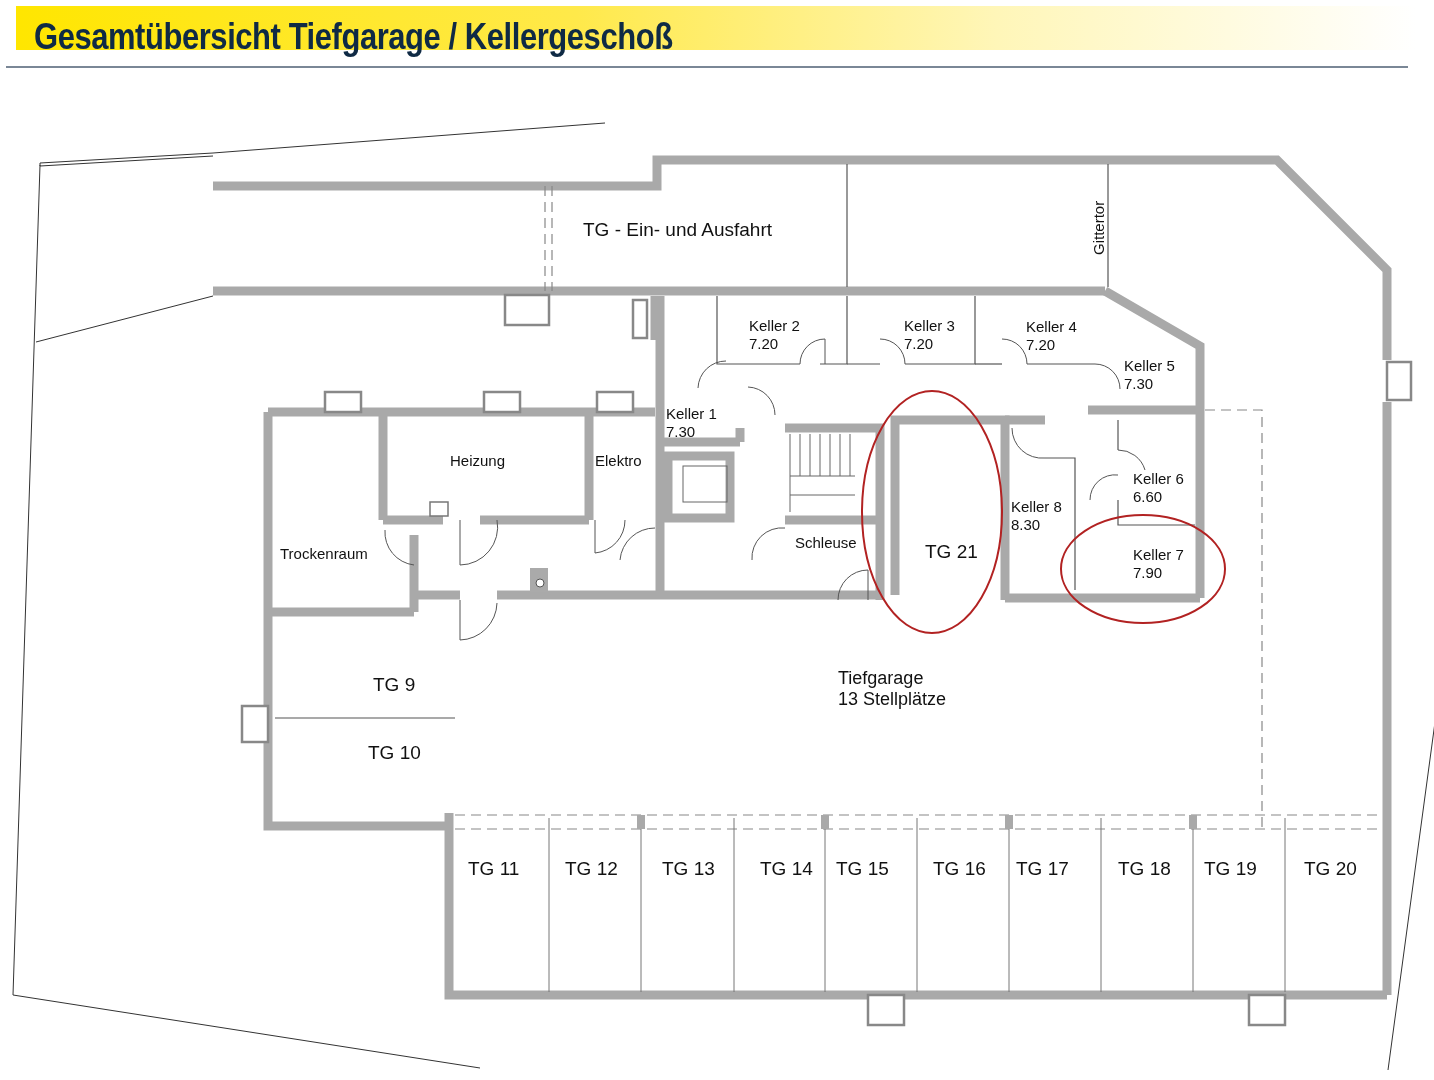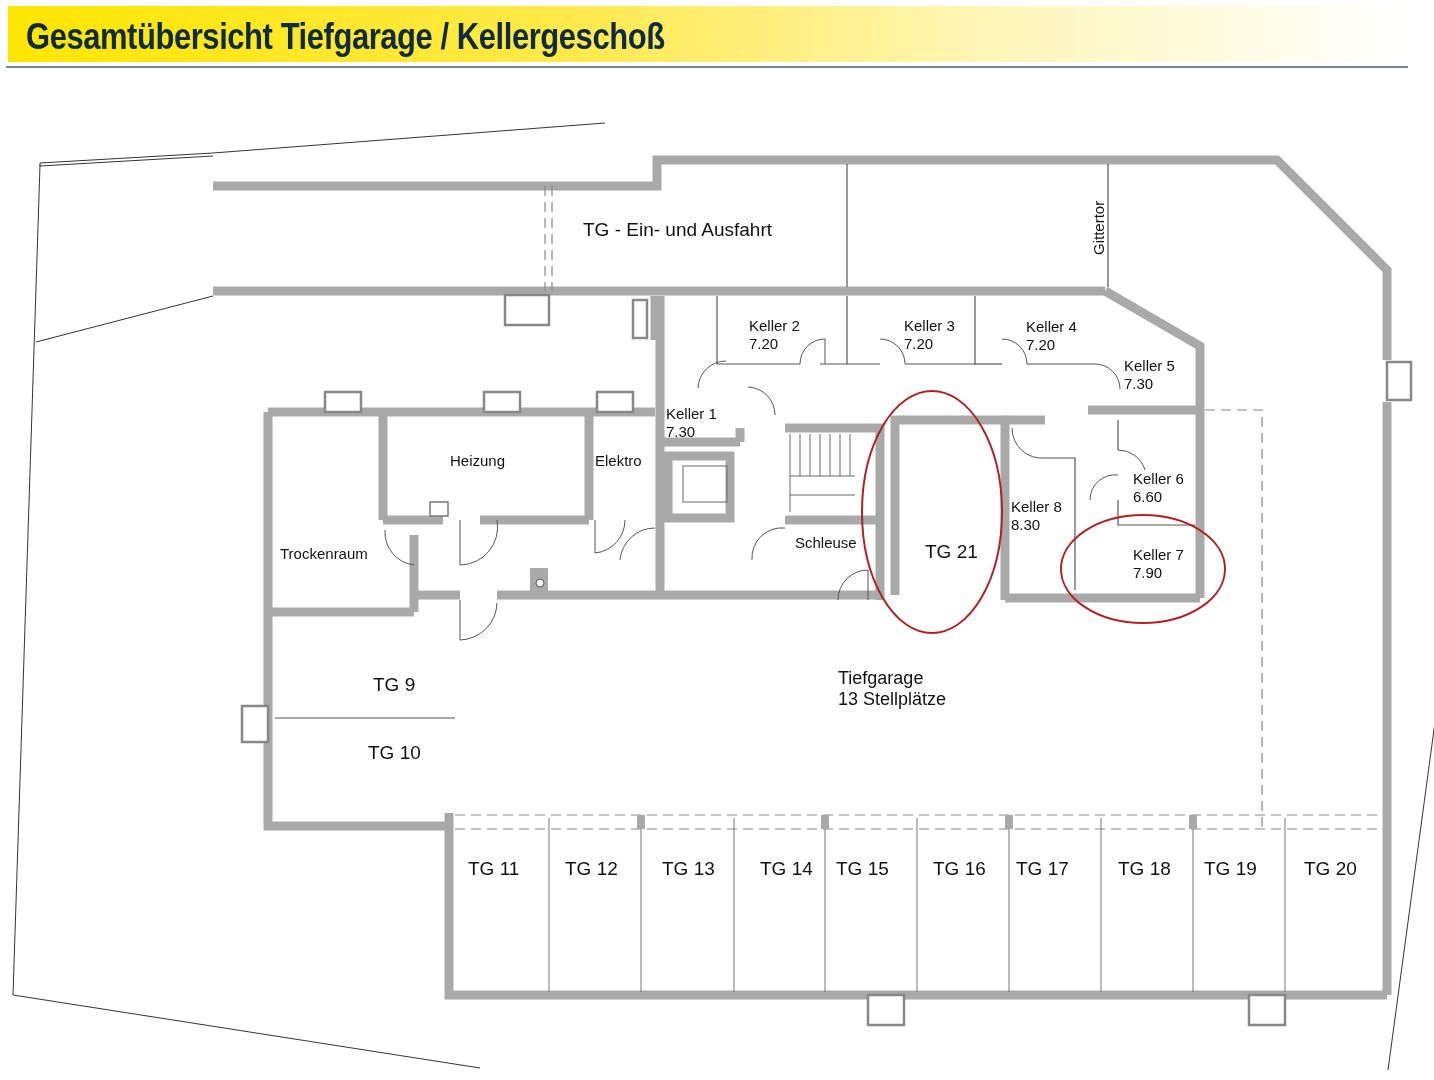--- a/index.html
+++ b/index.html
@@ -1,18 +1,18 @@
 <!DOCTYPE html>
 <html><head>
 <meta charset="utf-8">
 <style>
   html, body { margin:0; padding:0; background:#ffffff; }
   body { width:1434px; height:1080px; position:relative; overflow:hidden; font-family:"Liberation Sans", sans-serif; }
   .title-bar {
-    position:absolute; left:8px; top:6px; width:1400px; height:56px;
+    position:absolute; left:16px; top:6px; width:1400px; height:44px;
     background:linear-gradient(90deg,#ffe600 0%,#ffe94a 40%,#fff6b8 70%,#ffffff 100%);
   }
   .title-text {
     position:absolute; left:18px; top:10px;
     font-family:"Liberation Sans", sans-serif; font-weight:bold; font-size:36px;
     color:#0f2a45; letter-spacing:-0.5px; transform:scaleX(0.86); transform-origin:left center;
     white-space:nowrap;
   }
   .title-rule { position:absolute; left:6px; top:66px; width:1402px; height:2px; background:#7a8796; }
   svg.plan { position:absolute; left:0; top:0; }

